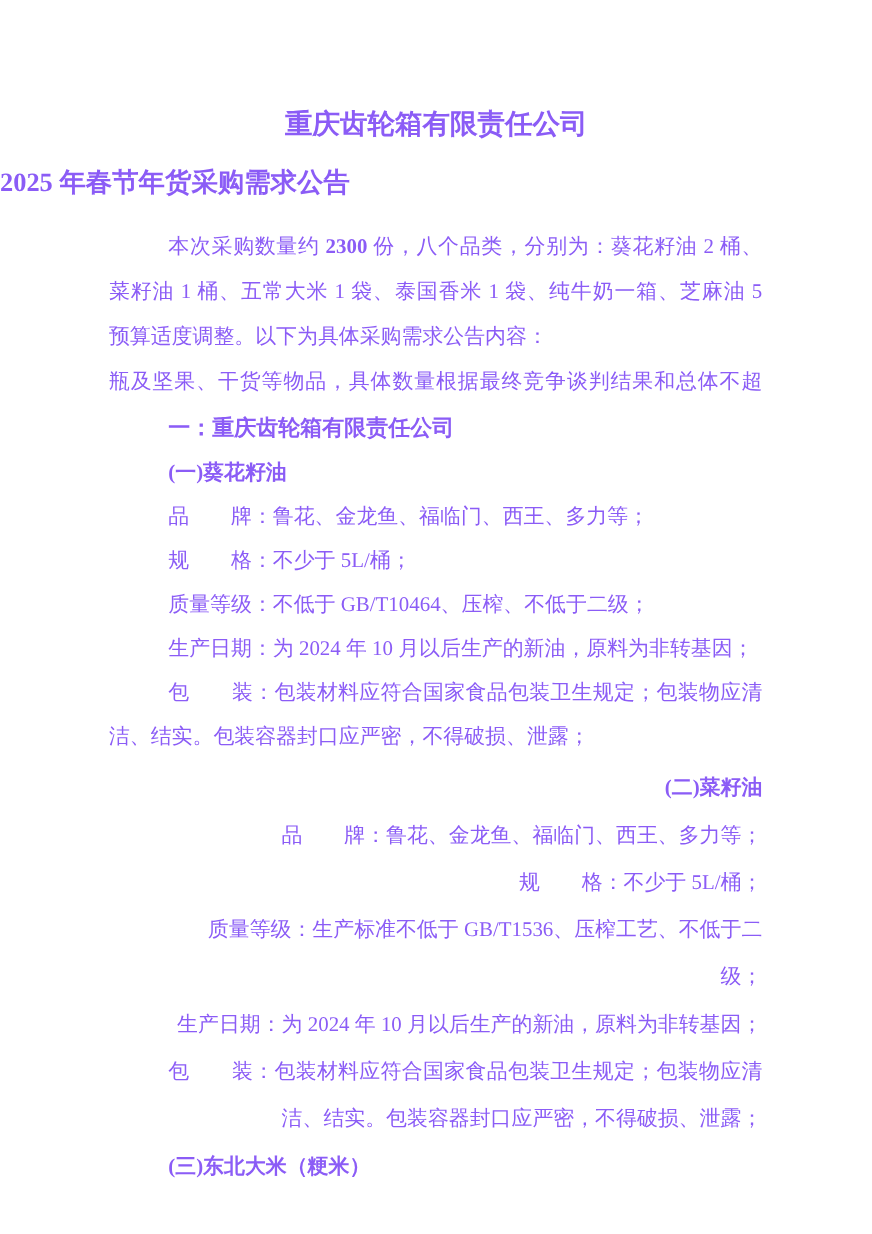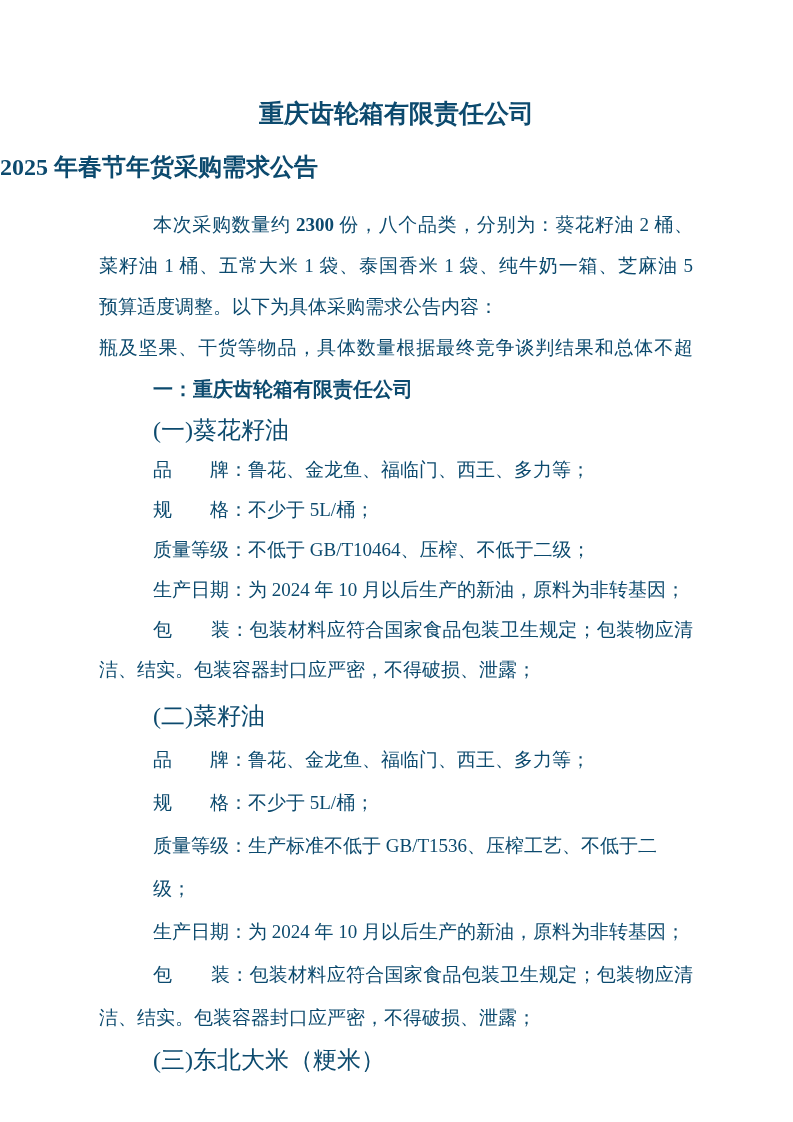--- a/index.html
+++ b/index.html
@@ -5,21 +5,21 @@
   html, body {
     margin: 0;
     padding: 0;
     background: #ffffff;
   }
   .page {
     position: relative;
     width: 793px;
     height: 1122px;
     background: #ffffff;
-    color: #0c4a6e;
+    color: #8b5cf6;
     font-family: "Liberation Serif", "DejaVu Serif", serif;
     font-size: 19px;
     overflow: hidden;
   }
   .doc-title {
     margin: 99px 0 0 0;
     text-align: center;
     font-size: 25px;
     line-height: 30px;
     font-weight: bold;
@@ -46,26 +46,26 @@
   .intro .line { line-height: 41px; }
   .qty { font-weight: bold; }
   .sec-heading {
     line-height: 41px;
     margin-top: 1px;
     font-size: 20px;
     font-weight: bold;
     font-family: "Liberation Sans", "DejaVu Sans", sans-serif;
   }
   .item-heading {
-    font-size: 24px;
-    font-weight: normal;
+    font-size: 19px;
+    font-weight: bold;
   }
   .item-1 .line { line-height: 40px; }
   .item-2 { margin-top: 5px; }
-  .item-2 .line { line-height: 43px; }
+  .item-2 .line { line-height: 43px; text-align: right; }
   .item-3 .line { line-height: 43px; }
 </style>
 </head>
 <body>
 
 <div class="page">
 
   <div class="doc-title">重庆齿轮箱有限责任公司</div>
 
   <div class="doc-subtitle">2025 年春节年货采购需求公告</div>

